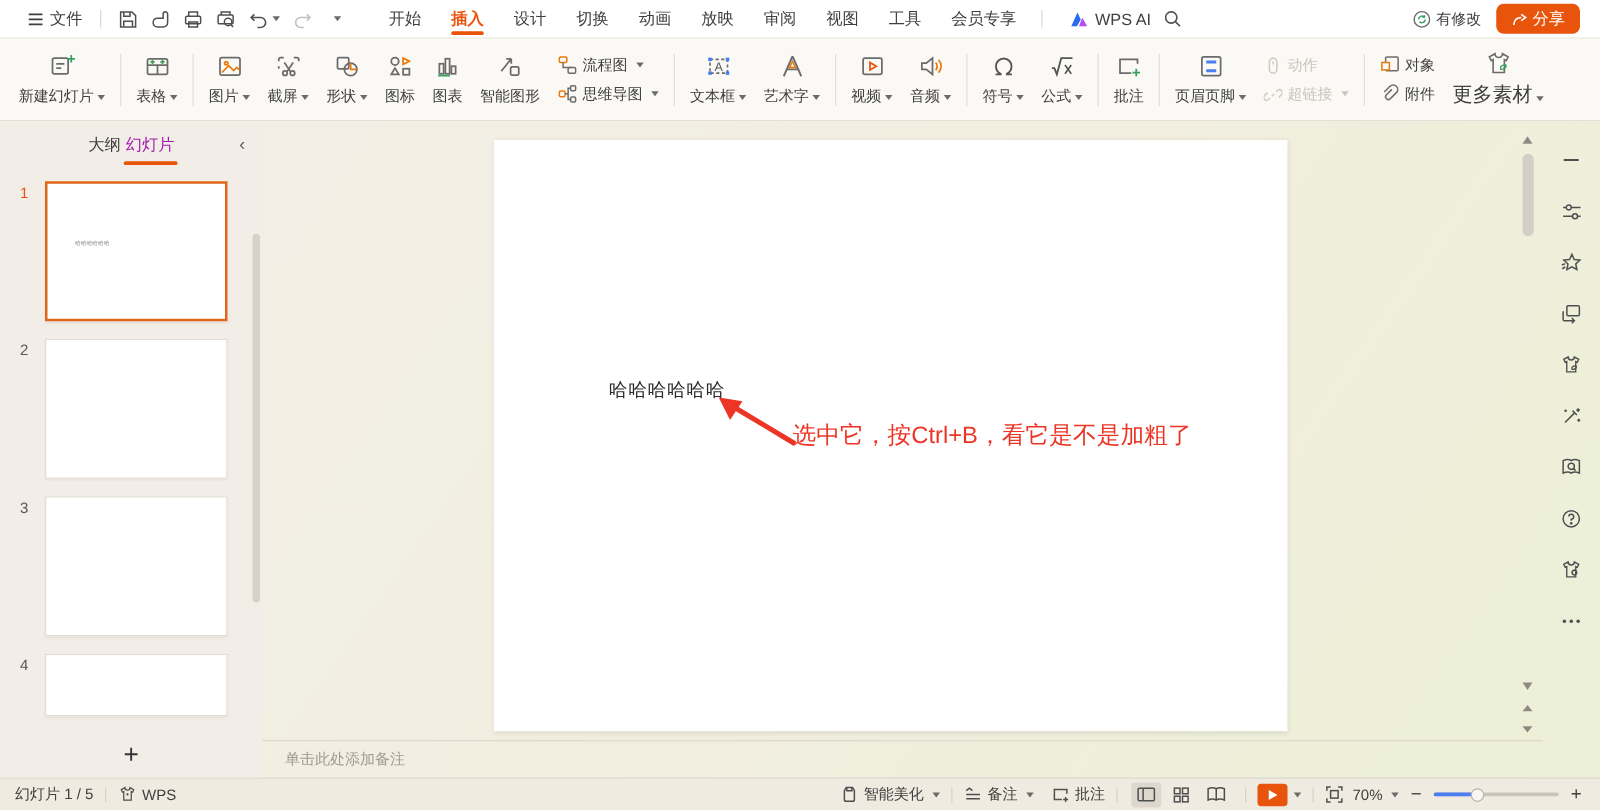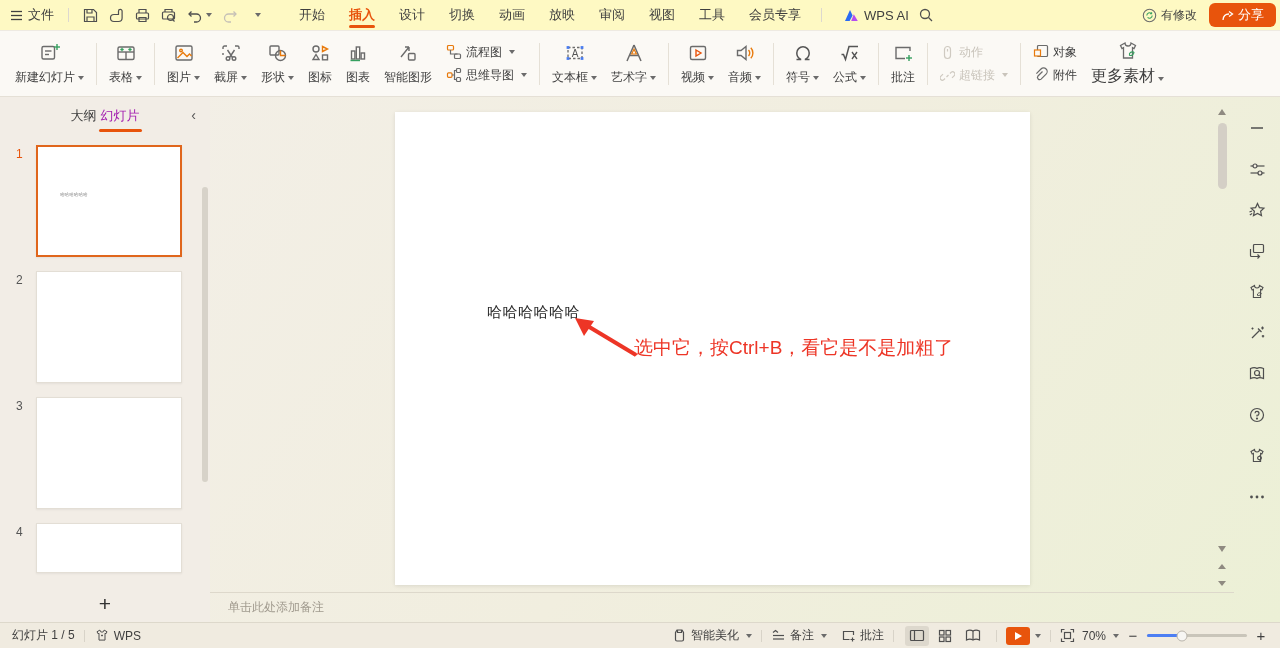--- a/index.html
+++ b/index.html
@@ -4,21 +4,21 @@
 <style>
   * { margin:0; padding:0; box-sizing:border-box; }
   html,body { width:1280px; height:648px; overflow:hidden; font-family:"Liberation Sans","DejaVu Sans",sans-serif; }
   body { background:#f3efe8; color:#3f3f3f; }
 
   
   .cr { display:inline-block; width:0; height:0; border-left:3.5px solid transparent; border-right:3.5px solid transparent; border-top:4px solid #6b6b6b; margin-left:3px; }
   .cr.dis { border-top-color:#c9c4bb; }
 
   
-  .titlebar { height:30px; display:flex; align-items:center; padding:0 4px; background:#fef9c3; }
+  .titlebar { height:30px; display:flex; align-items:center; padding:0 16px; background:#ffffff; }
   .tb-menu { display:flex; align-items:center; gap:5px; font-size:13px; padding:0 6px; height:24px; cursor:pointer; }
   .tb-sep { width:1px; height:14px; background:#ddd8cf; margin:0 8px; }
   .qbtn { width:26px; height:24px; display:flex; align-items:center; justify-content:center; border-radius:4px; }
   .qbtn svg { display:block; }
   .tabs { display:flex; align-items:flex-end; margin-left:18px; }
   .tab { position:relative; font-size:13px; padding:0 12px; height:30px; line-height:30px; cursor:pointer; white-space:nowrap; }
   .tab.active { color:#e8540c; font-weight:bold; }
   .tab.active::after { content:""; position:absolute; left:12px; right:12px; bottom:2px; height:3px; border-radius:2px; background:#e8540c; }
   .wpsai { display:flex; align-items:center; gap:5px; font-size:13px; margin-left:14px; white-space:nowrap; }
   .tb-right { margin-left:auto; display:flex; align-items:center; gap:12px; }
@@ -403,20 +403,33 @@
         <g stroke="#36a05f">
           <line x1="18" y1="14" x2="18" y2="20"></line>
           <line x1="15" y1="17" x2="21" y2="17"></line>
         </g>
       </svg>
     <span class="lbl">
         <span>批注</span>
       </span>
   </div>
   <div class="rb-div"></div>
+  <div class="rb-item">
+    <svg width="24" height="24" viewBox="0 0 24 24" fill="none" stroke="#6b6b6b" stroke-width="1.4">
+        <rect x="4.5" y="4.5" width="15" height="15" rx="1.5"></rect>
+        <g stroke="#4a7df0" stroke-width="2.4">
+          <line x1="8" y1="8.5" x2="16" y2="8.5"></line>
+          <line x1="8" y1="15.5" x2="16" y2="15.5"></line>
+        </g>
+      </svg>
+    <span class="lbl">
+        <span>页眉页脚</span>
+        <span class="cr"></span>
+      </span>
+  </div>
   <div class="rb-stack disabled">
     <div class="rb-row">
       <svg width="15" height="15" viewBox="0 0 15 15" fill="none" stroke="#cfcac1" stroke-width="1.2">
           <rect x="4.5" y="1.5" width="6" height="12" rx="3"></rect>
           <line x1="7.5" y1="4" x2="7.5" y2="6.5"></line>
         </svg>
       <span>动作</span>
     </div>
     <div class="rb-row">
       <svg width="15" height="15" viewBox="0 0 15 15" fill="none" stroke="#cfcac1" stroke-width="1.2">

